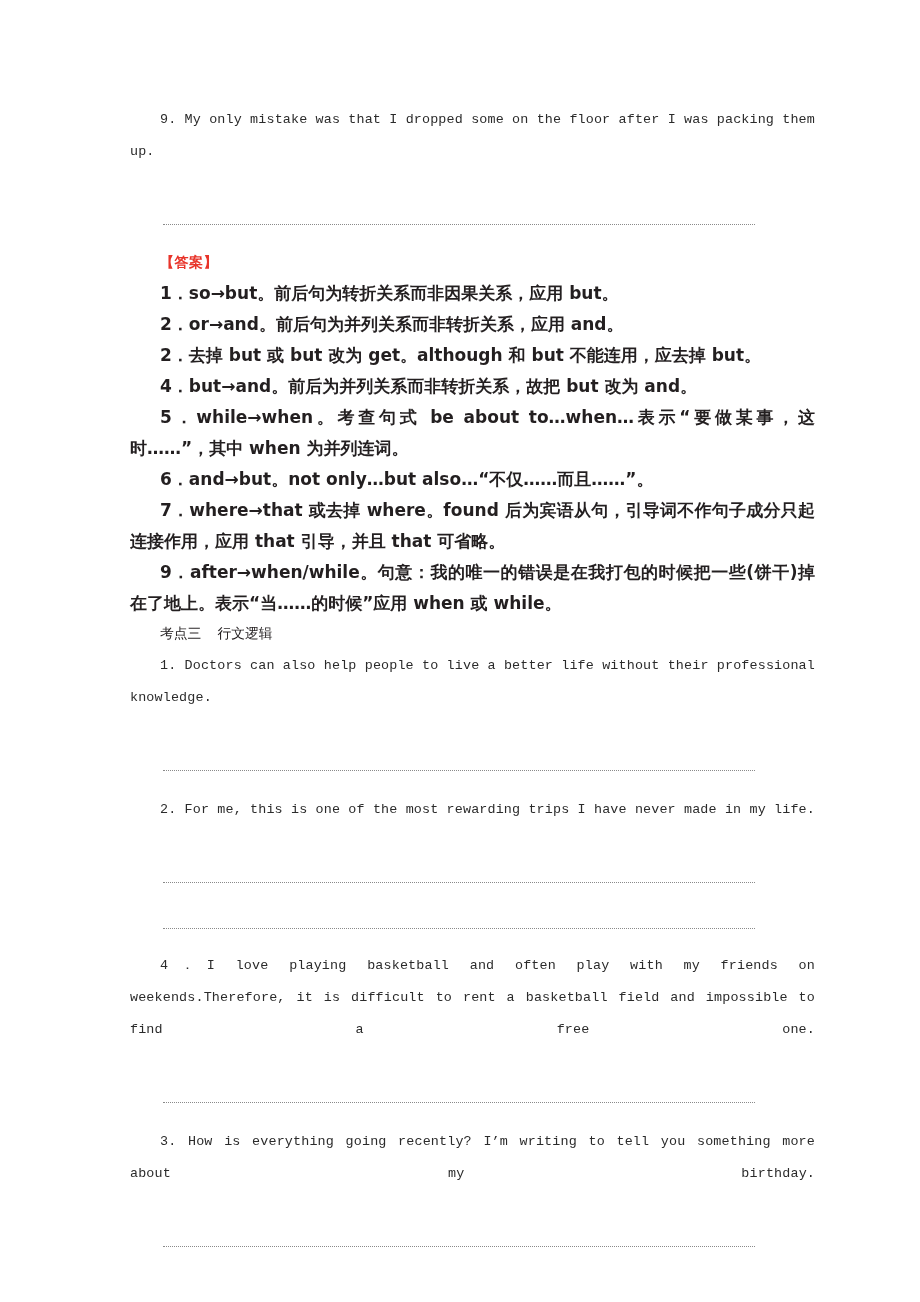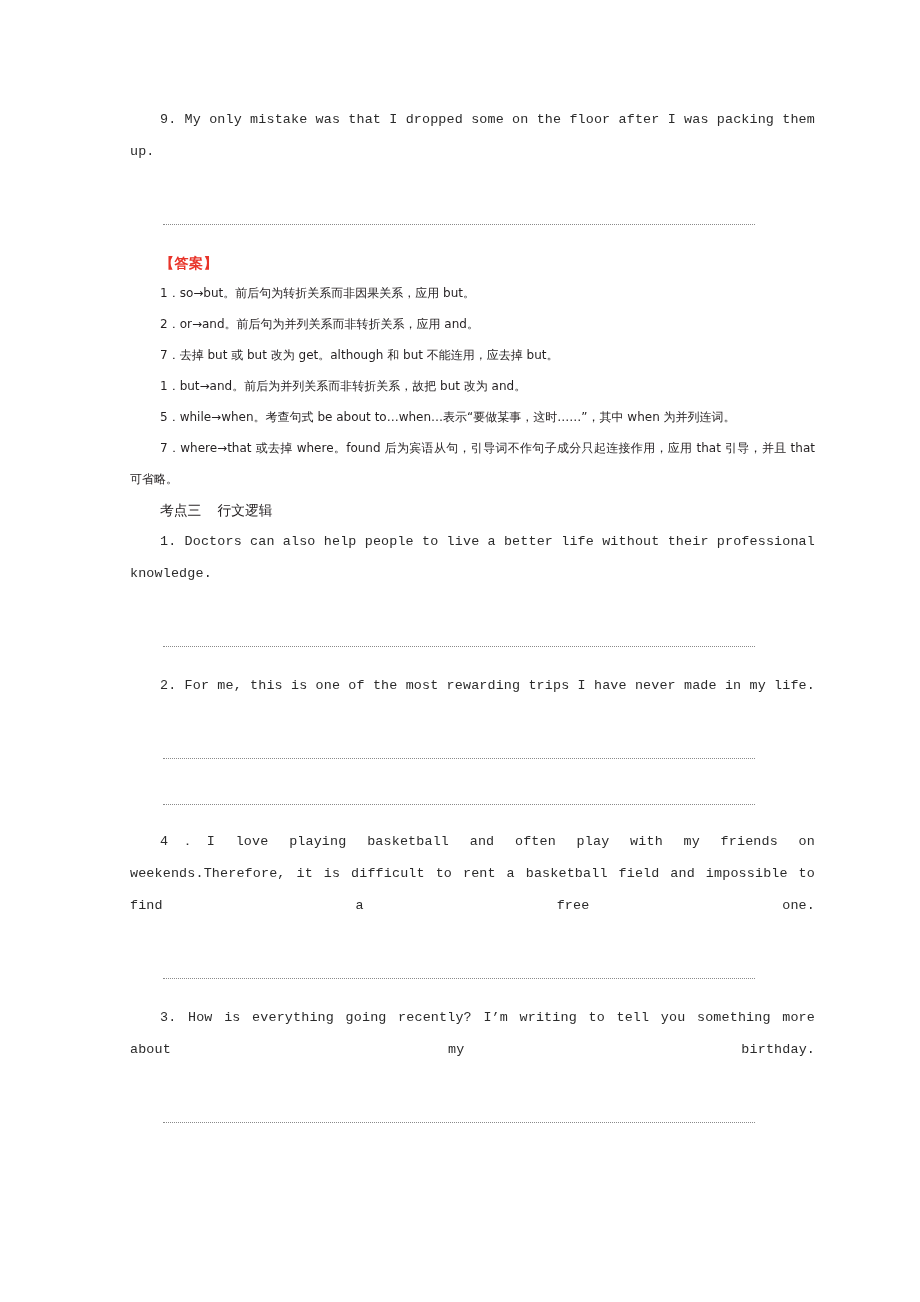--- a/index.html
+++ b/index.html
@@ -42,44 +42,45 @@
   
   .en-para::after {
     content: "";
     display: inline-block;
     width: 100%;
   }
   .en-para.nostretch::after { content: none; display: none; }
 
   
   .answer-head {
-    font-family: Liberation Sans, sans-serif;
+    font-family: Liberation Serif, serif;
     font-size: 14px;
     line-height: 30px;
     color: #e8342a;
     margin: 0;
     text-indent: 30px;
     font-weight: 600;
     letter-spacing: 0.5px;
   }
 
   
   .cn-para {
     font-family: "DejaVu Sans", "Liberation Serif", serif;
-    font-size: 12px;
+    font-size: 17px;
     line-height: 31px;
     margin: 0;
     text-indent: 30px;
     text-align: justify;
     color: #231f20;
+    font-weight: bold;
   }
 
   
   .kaodian {
-    font-family: Liberation Sans, sans-serif;
+    font-family: Liberation Mono, monospace;
     font-size: 13.8px;
     line-height: 31px;
     margin: 0;
     text-indent: 30px;
     color: #231f20;
   }
   .kaodian .gap { display: inline-block; width: 16px; }
 
   
   .rule-wrap {
@@ -103,24 +104,26 @@
   <p class="en-para">9. My only mistake was that I dropped some on the floor after I was packing them up.</p>
 
   <div class="rule-wrap">
     <div class="rule"></div>
   </div>
 
   <p class="answer-head">【答案】</p>
 
   <p class="cn-para">1．so→but。前后句为转折关系而非因果关系，应用 but。</p>
   <p class="cn-para">2．or→and。前后句为并列关系而非转折关系，应用 and。</p>
-  <p class="cn-para">7．去掉 but 或 but 改为 get。although 和 but 不能连用，应去掉 but。</p>
-  <p class="cn-para">1．but→and。前后为并列关系而非转折关系，故把 but 改为 and。</p>
+  <p class="cn-para">2．去掉 but 或 but 改为 get。although 和 but 不能连用，应去掉 but。</p>
+  <p class="cn-para">4．but→and。前后为并列关系而非转折关系，故把 but 改为 and。</p>
   <p class="cn-para">5．while→when。考查句式 be about to…when…表示“要做某事，这时……”，其中 when 为并列连词。</p>
+  <p class="cn-para">6．and→but。not only…but also…“不仅……而且……”。</p>
   <p class="cn-para">7．where→that 或去掉 where。found 后为宾语从句，引导词不作句子成分只起连接作用，应用 that 引导，并且 that 可省略。</p>
+  <p class="cn-para">9．after→when/while。句意：我的唯一的错误是在我打包的时候把一些(饼干)掉在了地上。表示“当……的时候”应用 when 或 while。</p>
 
   <p class="kaodian">
     <span>考点三</span><span class="gap"></span><span>行文逻辑</span>
   </p>
 
   <p class="en-para">1. Doctors can also help people to live a better life without their professional knowledge.</p>
   <div class="rule-wrap">
     <div class="rule"></div>
   </div>
 

